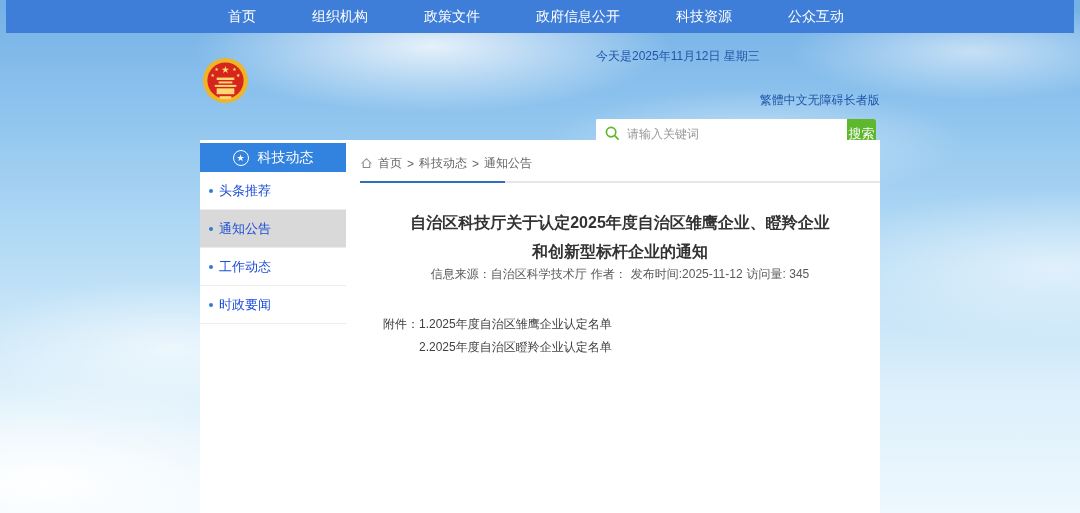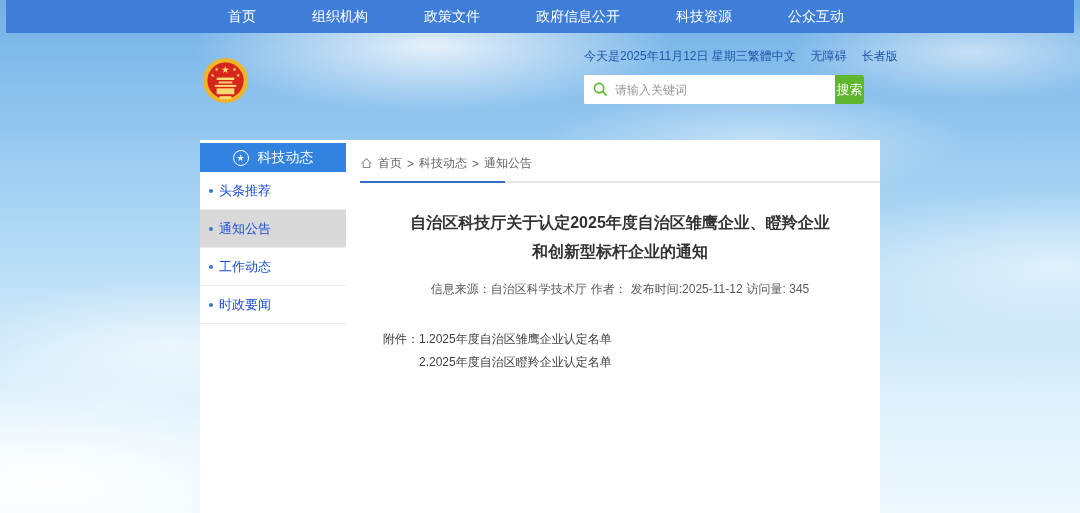--- a/index.html
+++ b/index.html
@@ -24,23 +24,23 @@
   .nav-item { color:#ffffff; font-size:14px; cursor:pointer; white-space:nowrap; }
   
   .header { position:absolute; top:33px; left:200px; width:680px; height:107px; }
   .brand { position:absolute; left:2px; top:24px; display:flex; align-items:center; }
   .emblem { width:47px; height:47px; flex:0 0 47px; }
   .brand-text { margin-left:9px; }
   .brand-cn { font-size:25px; font-weight:bold; color:#ffffff; letter-spacing:1px;
     text-shadow:2px 2px 1px rgba(32,86,168,.8); white-space:nowrap; }
   .brand-en { font-size:10.5px; color:#f4faff; letter-spacing:.4px; word-spacing:5px; margin-top:4px;
     text-shadow:1px 1px 1px rgba(32,86,168,.6); white-space:nowrap; }
-  .header-right { position:absolute; right:16px; top:15px; width:280px; }
+  .header-right { position:absolute; right:4px; top:15px; width:280px; }
   .date-row { display:flex; justify-content:space-between; font-size:12px; color:#1f56a9; white-space:nowrap; }
-  .lang-links { display:flex; gap:15px; }
+  .lang-links { display:flex; gap:0;margin-top:44px; }
   .lang-links span { cursor:pointer; }
   .search-row { margin-top:10px; height:29px; display:flex; background:#ffffff; border-radius:2px; overflow:hidden; }
   .search-box { position:relative; flex:1; }
   .search-box svg { position:absolute; left:9px; top:7px; }
   .search-input { width:100%; height:29px; border:none; outline:none; padding:0 6px 0 31px;
     font-size:12px; color:#333; font-family:inherit; }
   .search-input::placeholder { color:#999; }
   .search-btn { width:29px; height:29px; border:none; background:#5fb72e; color:#fff; font-size:13px;
     cursor:pointer; font-family:inherit; }
   
@@ -58,21 +58,21 @@
   .side-item.active { background:#d9d9d9; }
   
   .content { position:absolute; left:160px; top:0; width:520px; }
   .breadcrumb { padding-top:15px; padding-bottom:9px; display:flex; align-items:center; gap:5px;
     font-size:12px; color:#666; }
   .breadcrumb .crumb { cursor:pointer; }
   .bc-rule { height:2px; background:#e6e6e6; position:relative; }
   .bc-rule::after { content:''; position:absolute; left:0; top:0; width:145px; height:2px; background:#2e6fc0; }
   .art-title { margin-top:25px; text-align:center; font-size:16px; font-weight:bold; color:#333;
     line-height:29px; }
-  .art-meta { margin-top:15px; display:flex; justify-content:center; gap:4px; font-size:12px;
+  .art-meta { display:flex; justify-content:center; gap:4px; font-size:12px;
     color:#595959; white-space:nowrap; }
   .art-body { margin-top:20px; font-size:12px; color:#333; line-height:22px; text-align:justify; }
   .art-body p { text-indent:2em; }
   .attachments { margin-top:30px; padding-left:23px; display:flex; font-size:12px; color:#404040;
     line-height:23px; }
   .att-items div { cursor:pointer; }
 </style>
 </head>
 <body>
 

